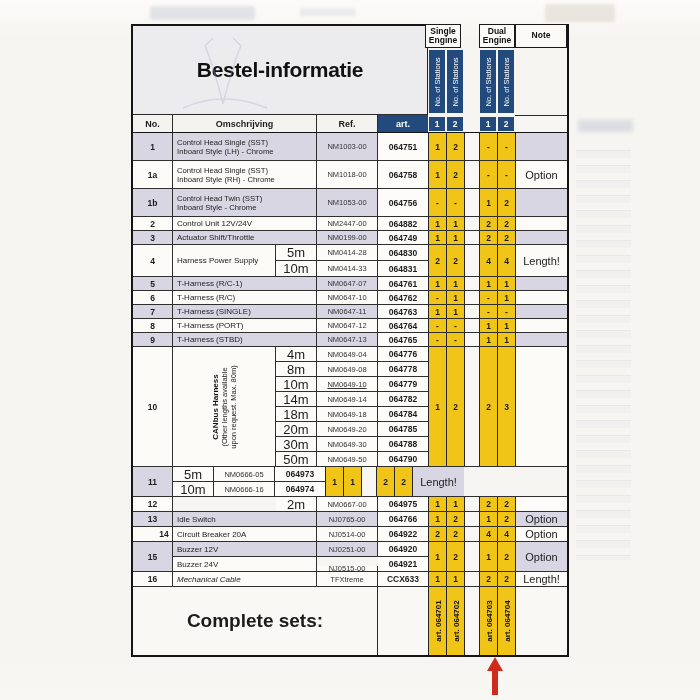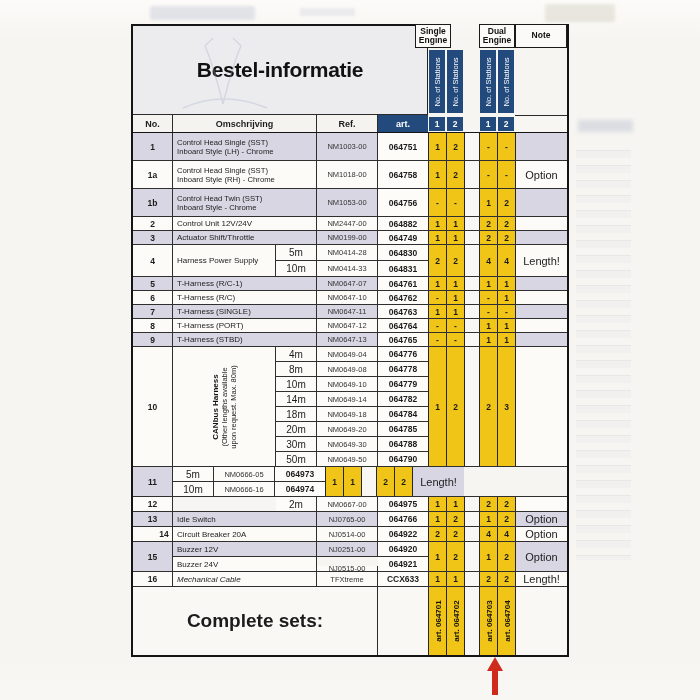--- a/index.html
+++ b/index.html
@@ -12,21 +12,21 @@
 
   
   .hdrblock{position:relative;height:91px;}
   .title-cell{position:absolute;left:0;top:0;width:295px;height:91px;box-sizing:border-box;
       background:#ececef;border-top:2px solid #151515;border-right:1.5px solid #222;border-bottom:1px solid #2b2b2b;
       display:flex;align-items:center;justify-content:center;}
   .title-cell h1{margin:0;font-size:21px;letter-spacing:-0.3px;color:#111;}
   .gbox{position:absolute;top:0;height:24px;box-sizing:border-box;border:1.5px solid #1a1a1a;background:#fbfaf7;
       display:flex;flex-direction:column;align-items:center;justify-content:center;
       font-weight:bold;font-size:8.5px;line-height:9.5px;color:#111;}
-  .gbox.single{left:282px;width:36px;}
+  .gbox.single{left:292px;width:36px;}
   .gbox.dual{left:346px;width:36px;}
   .gbox.note{left:382px;width:52px;}
   .ncol{position:absolute;top:26px;height:63px;width:16px;background:#234a7c;}
   .ncol .vtext{color:#fff;font-size:7.5px;}
   .n1{left:296px}.n2{left:314px}.n3{left:347px}.n4{left:365px}
   .vtext{position:absolute;left:50%;top:50%;transform:translate(-50%,-50%) rotate(-90deg);white-space:nowrap;}
 
   
   .colhead{display:flex;height:18px;border-bottom:1.5px solid #151515;box-sizing:border-box;}
   .ch{box-sizing:border-box;flex-shrink:0;display:flex;align-items:center;justify-content:center;
@@ -39,21 +39,21 @@
   .ch-sp{width:15px;background:transparent;border:none;}
   .ch-note{width:52px;background:#f7f6f3;border-top:1px solid #2b2b2b;border-right:none;}
 
   
   .trow{display:flex;box-sizing:border-box;border-bottom:1px solid #2f2f2f;position:relative;}
   .cell{box-sizing:border-box;display:flex;align-items:center;flex-shrink:0;overflow:hidden;background:#fcfbf8;}
   .sh{background:#d9d6e4;}
   .c-no{justify-content:center;font-weight:bold;font-size:8.5px;border-right:1px solid #2f2f2f;}
   .c-desc{font-size:8px;line-height:9px;padding-left:4px;border-right:1px solid #2f2f2f;}
   .c-desc.two{flex-direction:column;align-items:flex-start;justify-content:center;font-size:7.7px;}
-  .c-len{justify-content:center;font-size:10px;border-right:1px solid #2f2f2f;}
+  .c-len{justify-content:center;font-size:13px;border-right:1px solid #2f2f2f;}
   .c-ref{justify-content:center;font-size:7.5px;color:#333;border-right:1px solid #2f2f2f;}
   .c-art{justify-content:center;font-weight:bold;font-size:8.5px;background:#fdfcf9;}
   .c-val{justify-content:center;font-weight:bold;font-size:8.5px;background:#f0c517;border-left:1px solid #262626;}
   .c-sp{background:#f8f7f3;border-left:1px solid #262626;}
   .c-note{justify-content:center;font-size:11px;border-left:1px solid #262626;}
   .subcol{display:flex;flex-direction:column;flex-shrink:0;}
   .subrow{display:flex;flex:1;border-bottom:1px solid #2f2f2f;min-height:0;}
   .subrow:last-child{border-bottom:none;}
   .subrow .cell{height:auto;}
   .vwrap{position:relative;}
@@ -323,21 +323,21 @@
               <div class="cell c-ref" style="width: 61px;">NM0649-04</div>
               <div class="cell c-art" style="width: 50px;">064776</div>
             </div>
             <div class="subrow">
               <div class="cell c-len" style="width: 41px;">8m</div>
               <div class="cell c-ref" style="width: 61px;">NM0649-08</div>
               <div class="cell c-art" style="width: 50px;">064778</div>
             </div>
             <div class="subrow">
               <div class="cell c-len" style="width: 41px;">10m</div>
-              <div class="cell c-ref" style="width: 61px;">NM0649-10</div>
+              <div class="cell c-ref" style="width: 61px; text-decoration: underline;">NM0649-10</div>
               <div class="cell c-art" style="width: 50px;">064779</div>
             </div>
             <div class="subrow">
               <div class="cell c-len" style="width: 41px;">14m</div>
               <div class="cell c-ref" style="width: 61px;">NM0649-14</div>
               <div class="cell c-art" style="width: 50px;">064782</div>
             </div>
             <div class="subrow">
               <div class="cell c-len" style="width: 41px;">18m</div>
               <div class="cell c-ref" style="width: 61px;">NM0649-18</div>

